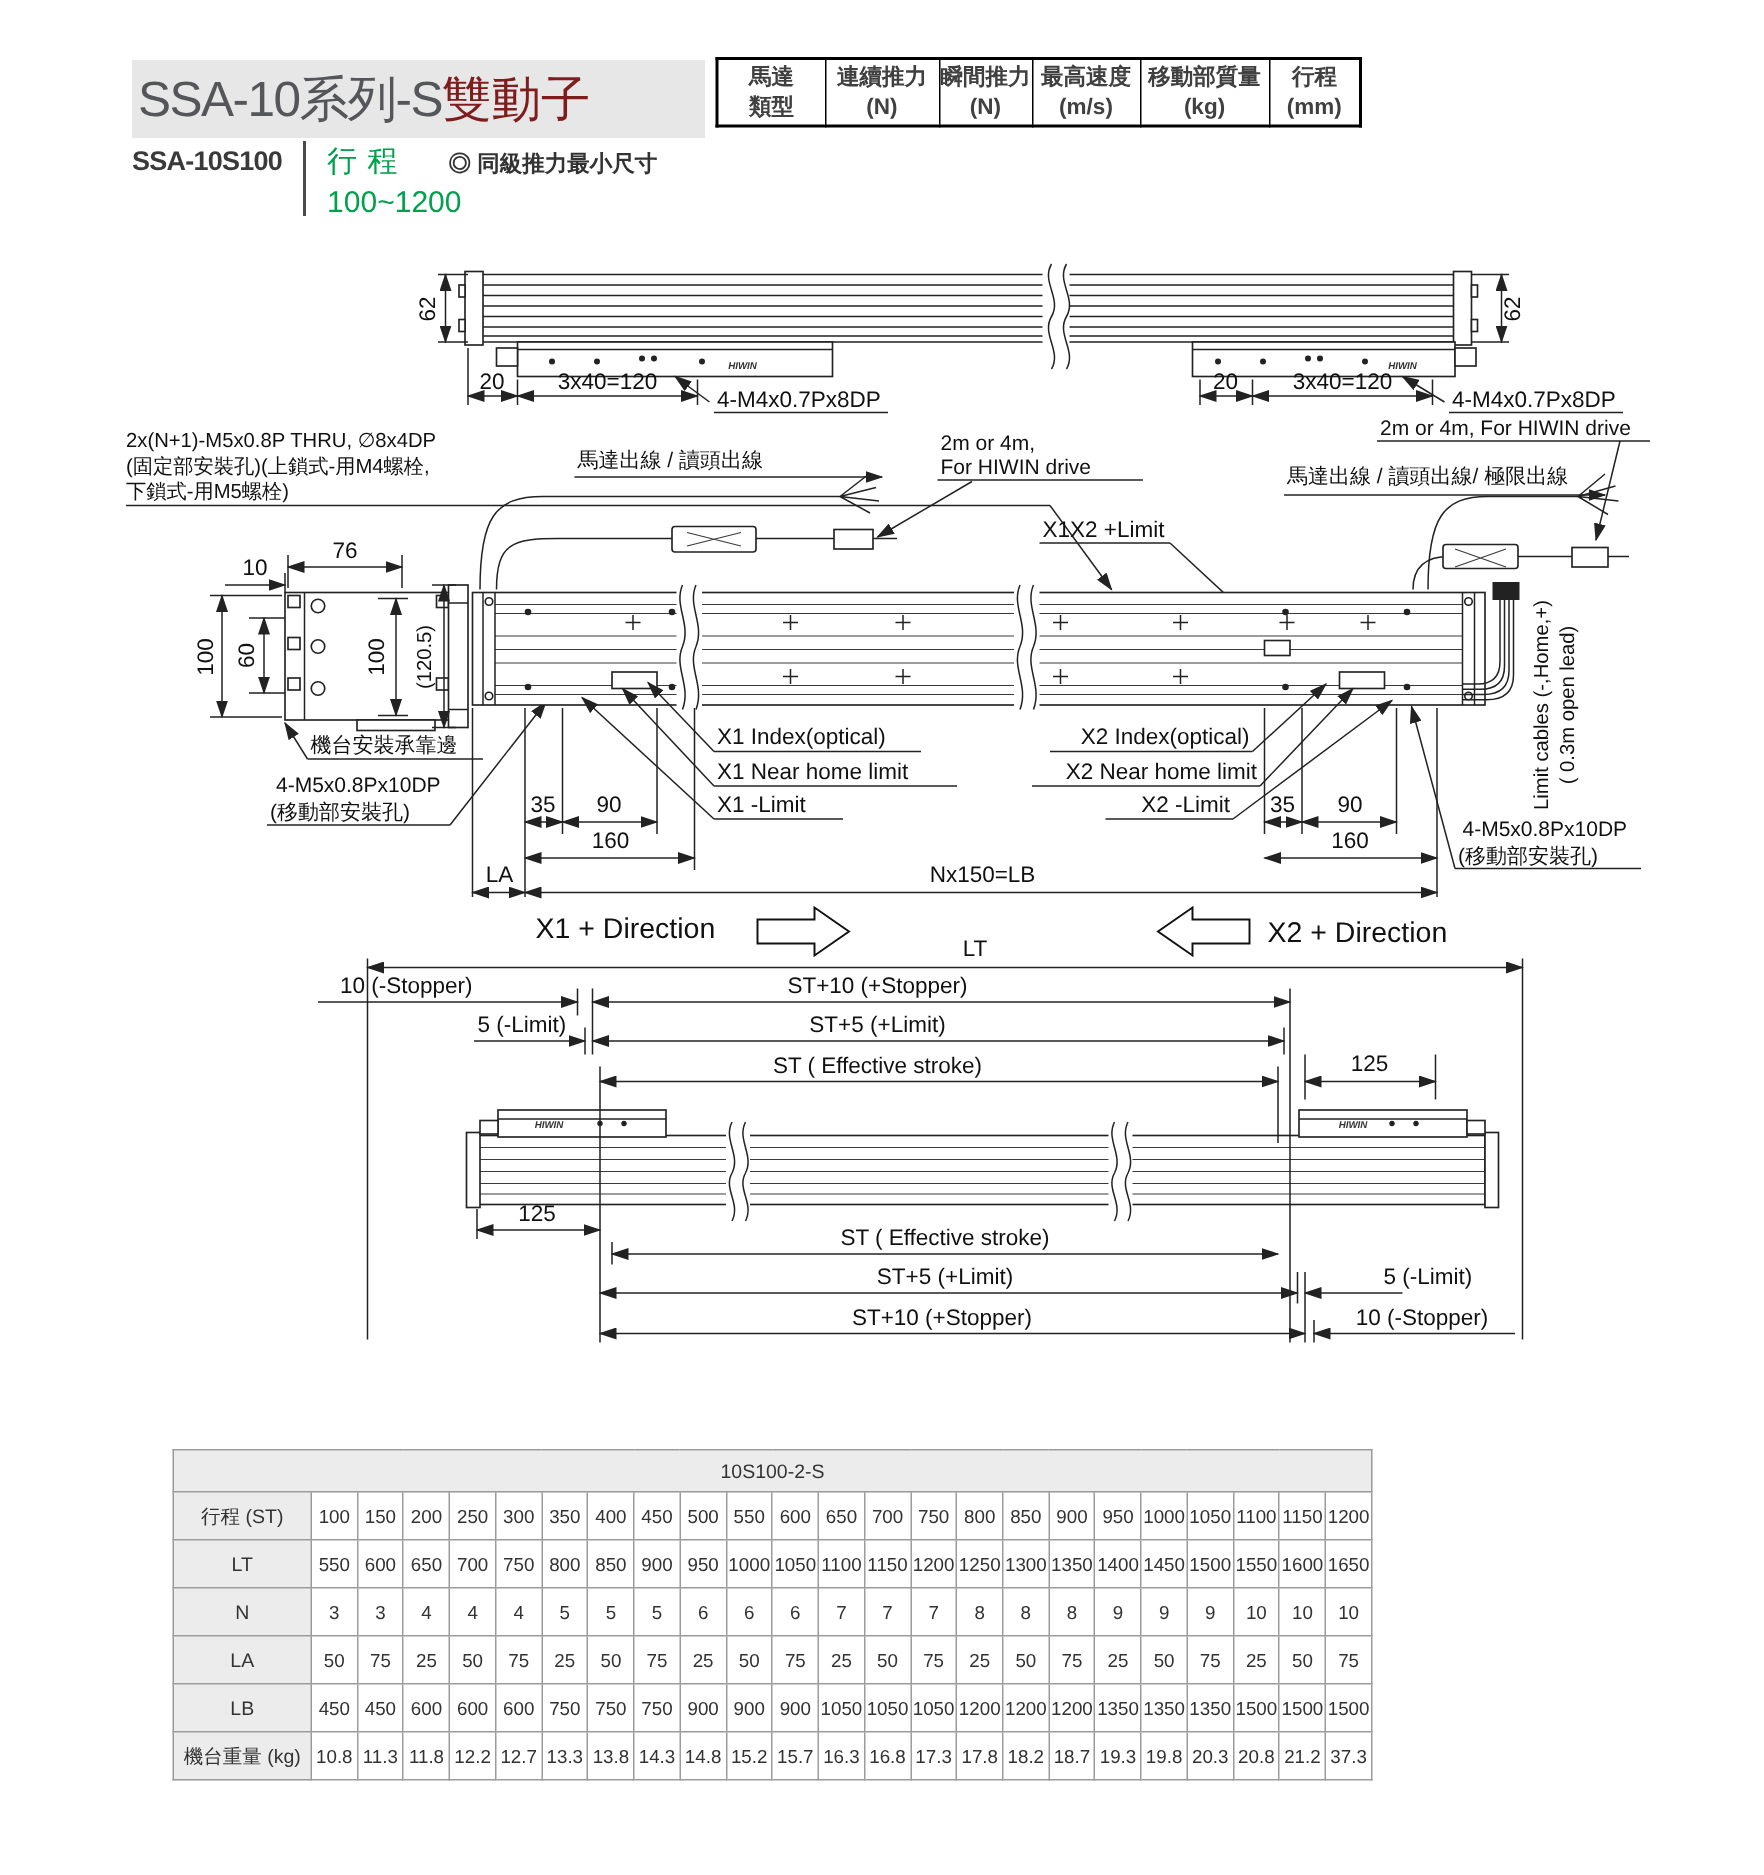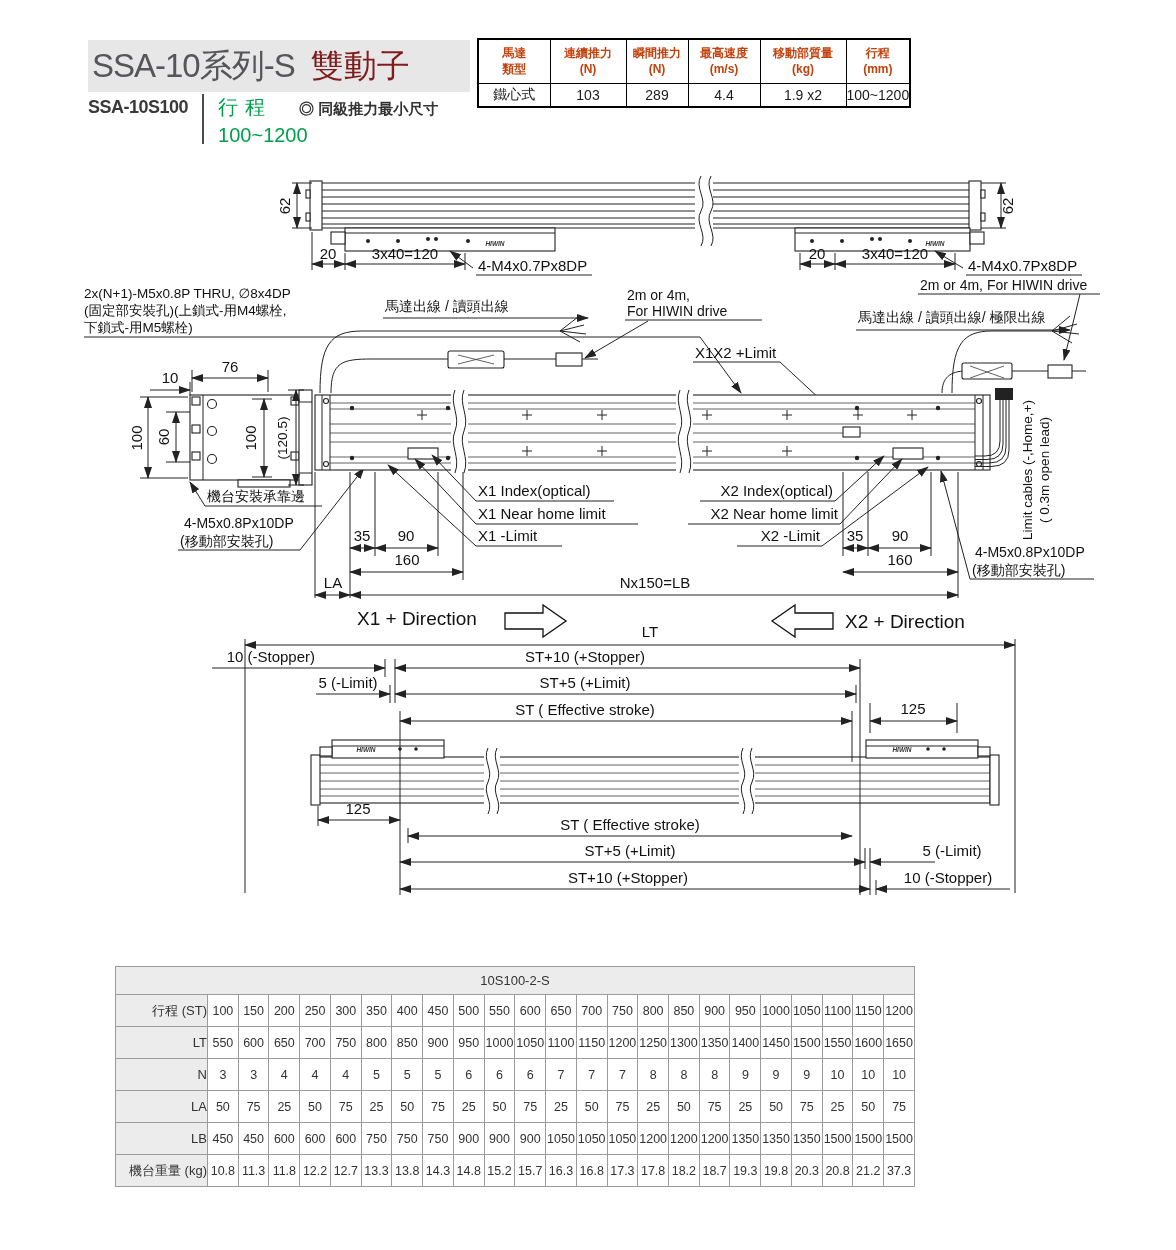--- a/index.html
+++ b/index.html
@@ -2,42 +2,42 @@
 <html><head>
 <meta charset="utf-8">
 <style>
   html,body{margin:0;padding:0;background:#fff;}
   .page{position:relative;width:1176px;height:1250px;background:#fff;
         font-family:"Liberation Sans",sans-serif;overflow:hidden;}
   .abs{position:absolute;}
 
   
   .titlebar{left:88px;top:40px;width:382px;height:52px;background:#e7e7e7;
-            display:flex;align-items:center;padding-left:4px;box-sizing:border-box;gap:16px;}
+            display:flex;align-items:center;padding-left:4px;box-sizing:border-box;}
   .t-series{font-size:33px;color:#55565a;letter-spacing:-1px;white-space:nowrap;}
   .t-sub{font-size:33px;color:#7f1d1d;margin-left:0;white-space:nowrap;}
   .model-row{left:88px;top:94px;display:flex;}
   .model{font-size:18px;font-weight:bold;color:#3a3a3a;letter-spacing:-0.5px;padding-top:3px;white-space:nowrap;}
   .vdiv{width:2px;background:#4a4a4a;margin:0 14px;height:50px;}
   .stroke-line1{display:flex;align-items:baseline;}
   .g1{font-size:20px;color:#00a14c;letter-spacing:7px;white-space:nowrap;}
   .note{font-size:15px;font-weight:bold;color:#333;margin-left:27px;white-space:nowrap;}
   .g2{font-size:20px;color:#00a14c;margin-top:3px;white-space:nowrap;}
 
   
   .spec{left:477px;top:38px;border-collapse:collapse;table-layout:fixed;border:2px solid #000;}
   .spec th,.spec td{border:1px solid #000;text-align:center;vertical-align:middle;padding:0;}
-  .spec th{height:43px;font-size:12px;font-weight:bold;color:#c2410c;line-height:1.3;}
+  .spec th{height:43px;font-size:15px;font-weight:bold;color:#404040;line-height:1.3;}
   .spec td{height:22px;font-size:14px;color:#1c1c1c;}
 
   
   .dimtbl{left:115px;top:966px;border-collapse:collapse;table-layout:fixed;width:800px;color:#333;}
   .dimtbl td{border:1px solid #9b9b9b;text-align:center;height:31px;padding:0;font-size:12.5px;}
   .dimtbl .ttl{background:#ececec;height:27px;font-size:13px;}
-  .dimtbl .lbl{background:#ececec;font-size:13px;text-align:right;}
+  .dimtbl .lbl{background:#ececec;font-size:13px;}
 
   
   svg text{font-family:"Liberation Sans",sans-serif;fill:#111;}
   .t15{font-size:15px;} .t14{font-size:14px;} .t13{font-size:13.5px;} .t19{font-size:19px;}
   .t6{font-size:6.5px;font-weight:bold;font-style:italic;fill:#333;}
   .ln{stroke:#222;stroke-width:1;fill:none;}
   .thn{stroke:#3a3a3a;stroke-width:0.8;fill:none;}
   .fw{fill:#fff;stroke:#222;stroke-width:1.1;}
   .fb{fill:#222;stroke:none;}
   .wcover{fill:#fff;stroke:none;}
@@ -375,28 +375,20 @@
             <div>(m/s)</div>
           </th>
     <th>
             <div>移動部質量</div>
             <div>(kg)</div>
           </th>
     <th>
             <div>行程</div>
             <div>(mm)</div>
           </th>
-  </tr>
-  <tr>
-    <td>鐵心式</td>
-    <td>103</td>
-    <td>289</td>
-    <td>4.4</td>
-    <td>1.9 x2</td>
-    <td>100~1200</td>
   </tr>
 </tbody>
     </table>
 
 <table class="abs dimtbl">
   <colgroup>
         <col style="width: 92px;">
         <col>
         <col>
         <col>

